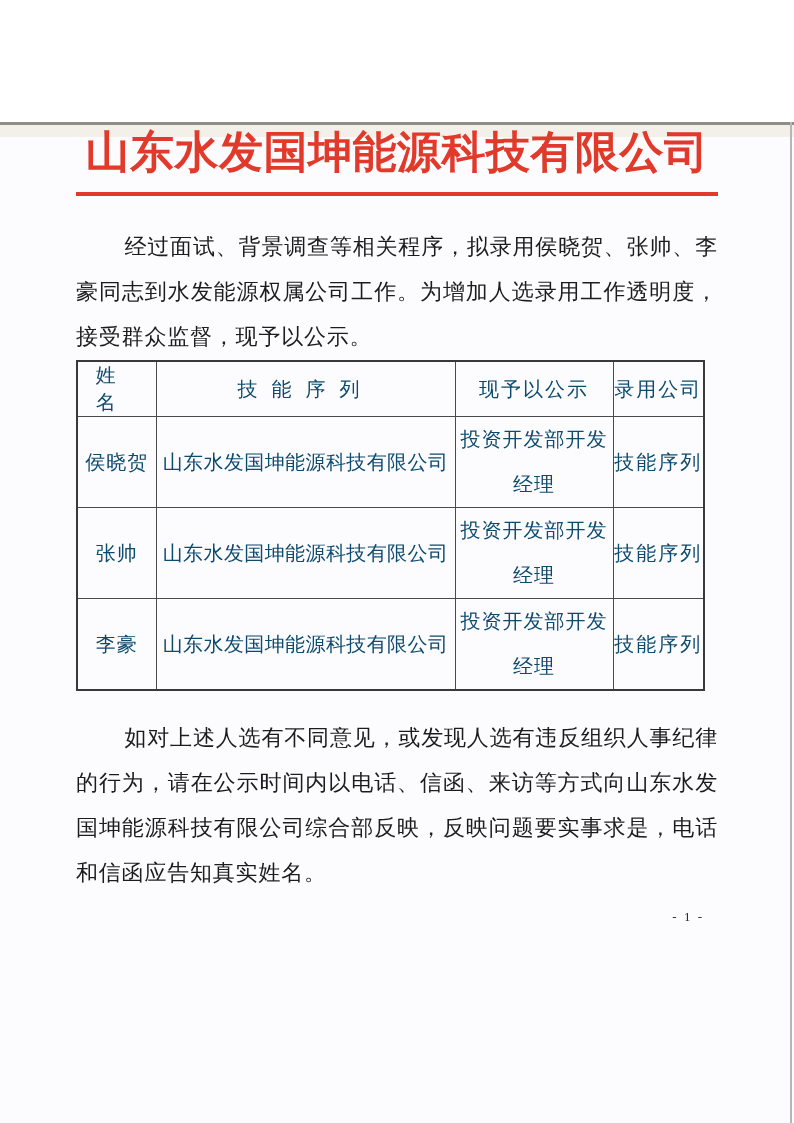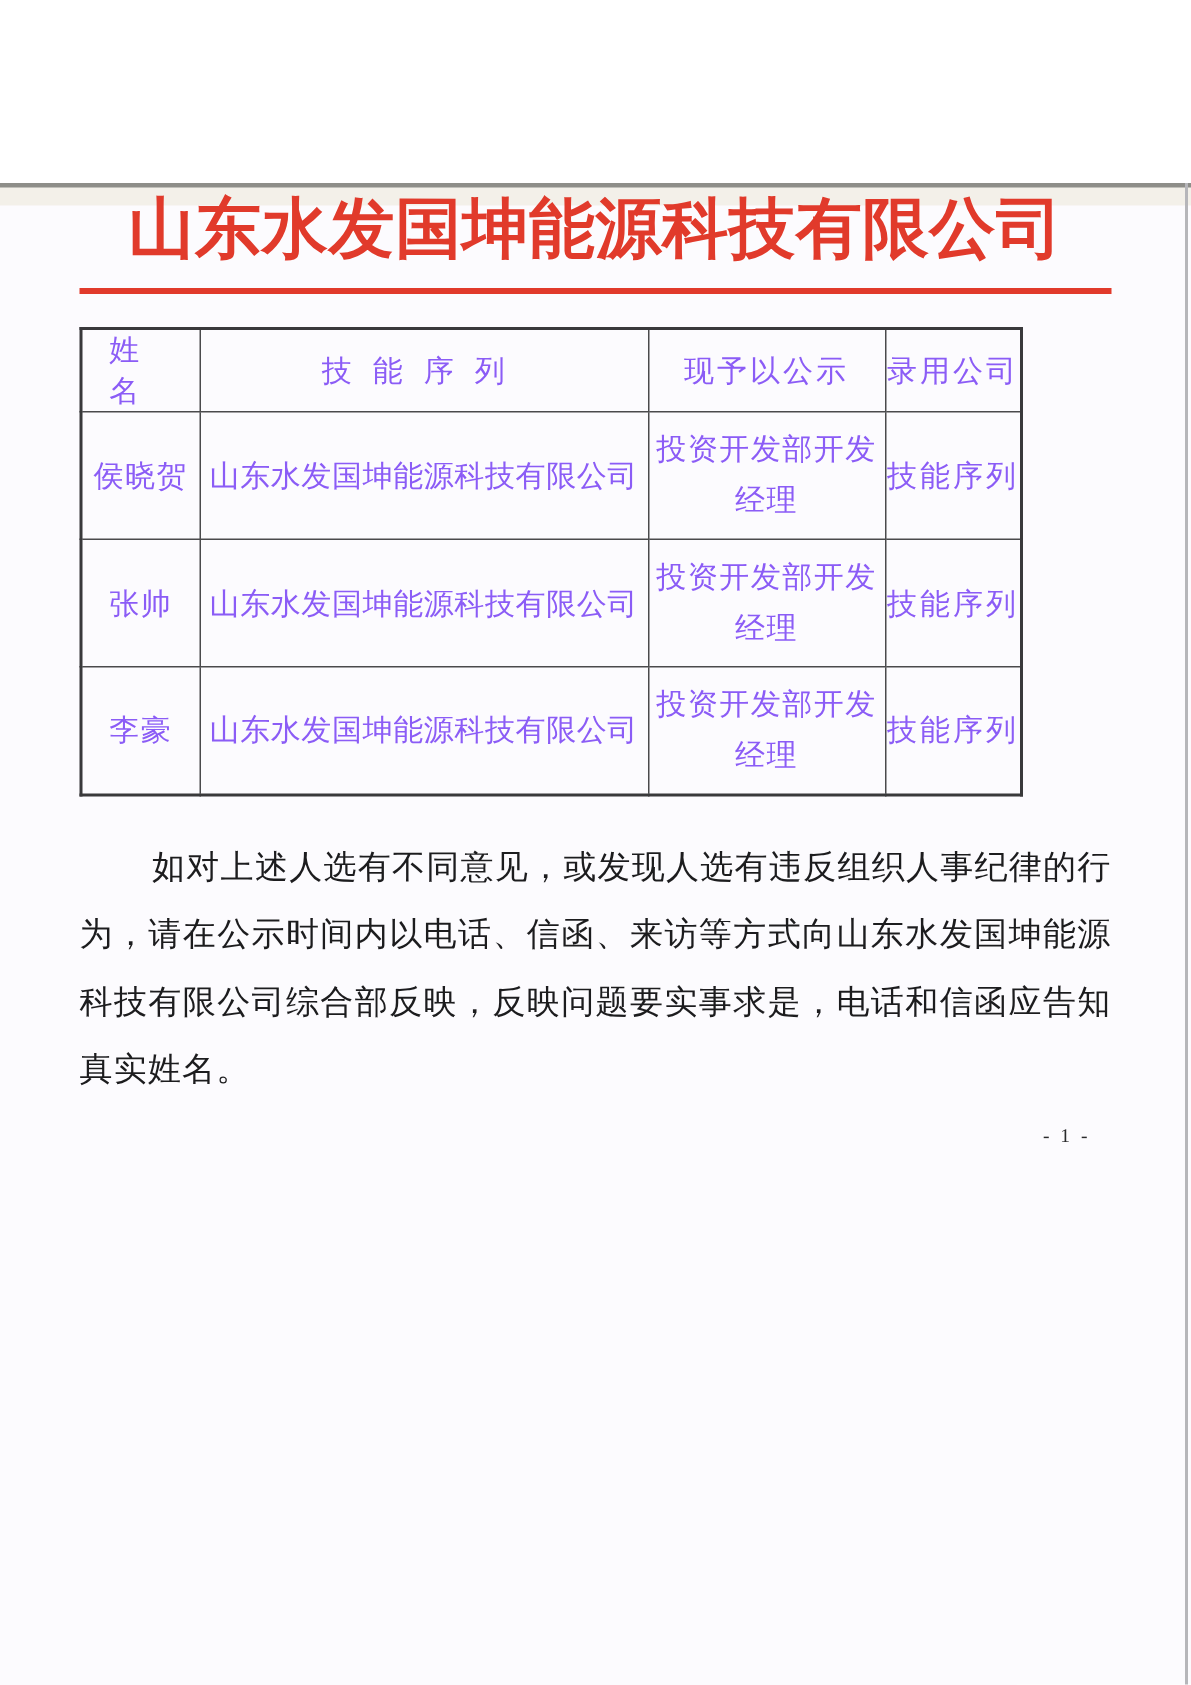--- a/index.html
+++ b/index.html
@@ -28,21 +28,21 @@
     border-top: 3px solid #8e8e89;
   }
   .scan-right {
     position: absolute;
     top: 0; right: 2px; bottom: 0;
     width: 2px;
     background: #b6b6ba;
   }
   .content {
     position: relative;
-    padding: 0 53px;
+    padding: 0 76px;
   }
   .title {
     margin: 122px 0 0 0;
     font-size: 44px;
     line-height: 62px;
     font-weight: bold;
     text-align: center;
     letter-spacing: 0.5px;
     white-space: nowrap;
   }
@@ -65,44 +65,44 @@
     line-height: 45px;
     letter-spacing: 0.8px;
     text-align: justify;
     text-indent: 2.2em;
   }
   .para.intro { margin-top: 28px; }
   .para.objection { margin-top: 24px; font-family: Liberation Serif, serif; }
   .para.period { margin-top: 0; }
 
   table.roster {
-    margin-top: 22px;
+    margin-top: 1px;
     border-collapse: collapse;
     table-layout: fixed;
     width: 627px;
     font-size: 20px;
-    color: #8b5cf6;
+    color: #0c4a6e;
   }
   table.roster th, table.roster td {
     border: 1px solid #4a4a4c;
     text-align: center;
     vertical-align: middle;
     padding: 0;
     overflow: hidden;
   }
   table.roster { border: 2px solid #39393b; }
   table.roster thead tr { height: 40px; }
   table.roster tbody tr { height: 85px; }
   th.th-name     { letter-spacing: 22px; padding-left: 22px; font-weight: normal; }
   th.th-company  { letter-spacing: 14px; padding-left: 14px; font-weight: normal; }
   th.th-position { letter-spacing: 2px;  padding-left: 2px;  font-weight: normal; }
   th.th-sequence { letter-spacing: 2px;  padding-left: 2px;  font-weight: normal; }
   td.c-name     { letter-spacing: 1px; font-family: Liberation Serif, serif; }
   td.c-company  { vertical-align: top; padding-top: 7px; letter-spacing: 0.4px; }
-  td.c-position { line-height: 34px; letter-spacing: 1px; }
+  td.c-position { line-height: 45px; letter-spacing: 1px; }
   td.c-sequence { letter-spacing: 2px; }
 
   .page-number {
     margin-top: 14px;
     text-align: right;
     padding-right: 14px;
     font-size: 13px;
     letter-spacing: 2px;
     color: #2a2a2c;
     font-family: "Liberation Serif", "DejaVu Serif", serif;
@@ -115,20 +115,21 @@
   <div class="scan-top"></div>
   <div class="scan-right"></div>
 
   <div class="content">
 
     <h1 class="title" style="color: rgb(225, 58, 43);">山东水发国坤能源科技有限公司</h1>
 
     <div class="red-rule" style="background: rgb(225, 58, 43);"></div>
 
 
+    <p class="para intro">经过面试、背景调查等相关程序，拟录用侯晓贺、张帅、李豪同志到水发能源权属公司工作。为增加人选录用工作透明度，接受群众监督，现予以公示。</p>
 
     <table class="roster">
       <colgroup>
         <col style="width:79px">
         <col style="width:299px">
         <col style="width:158px">
         <col style="width:91px">
       </colgroup>
       <thead>
         <tr>

